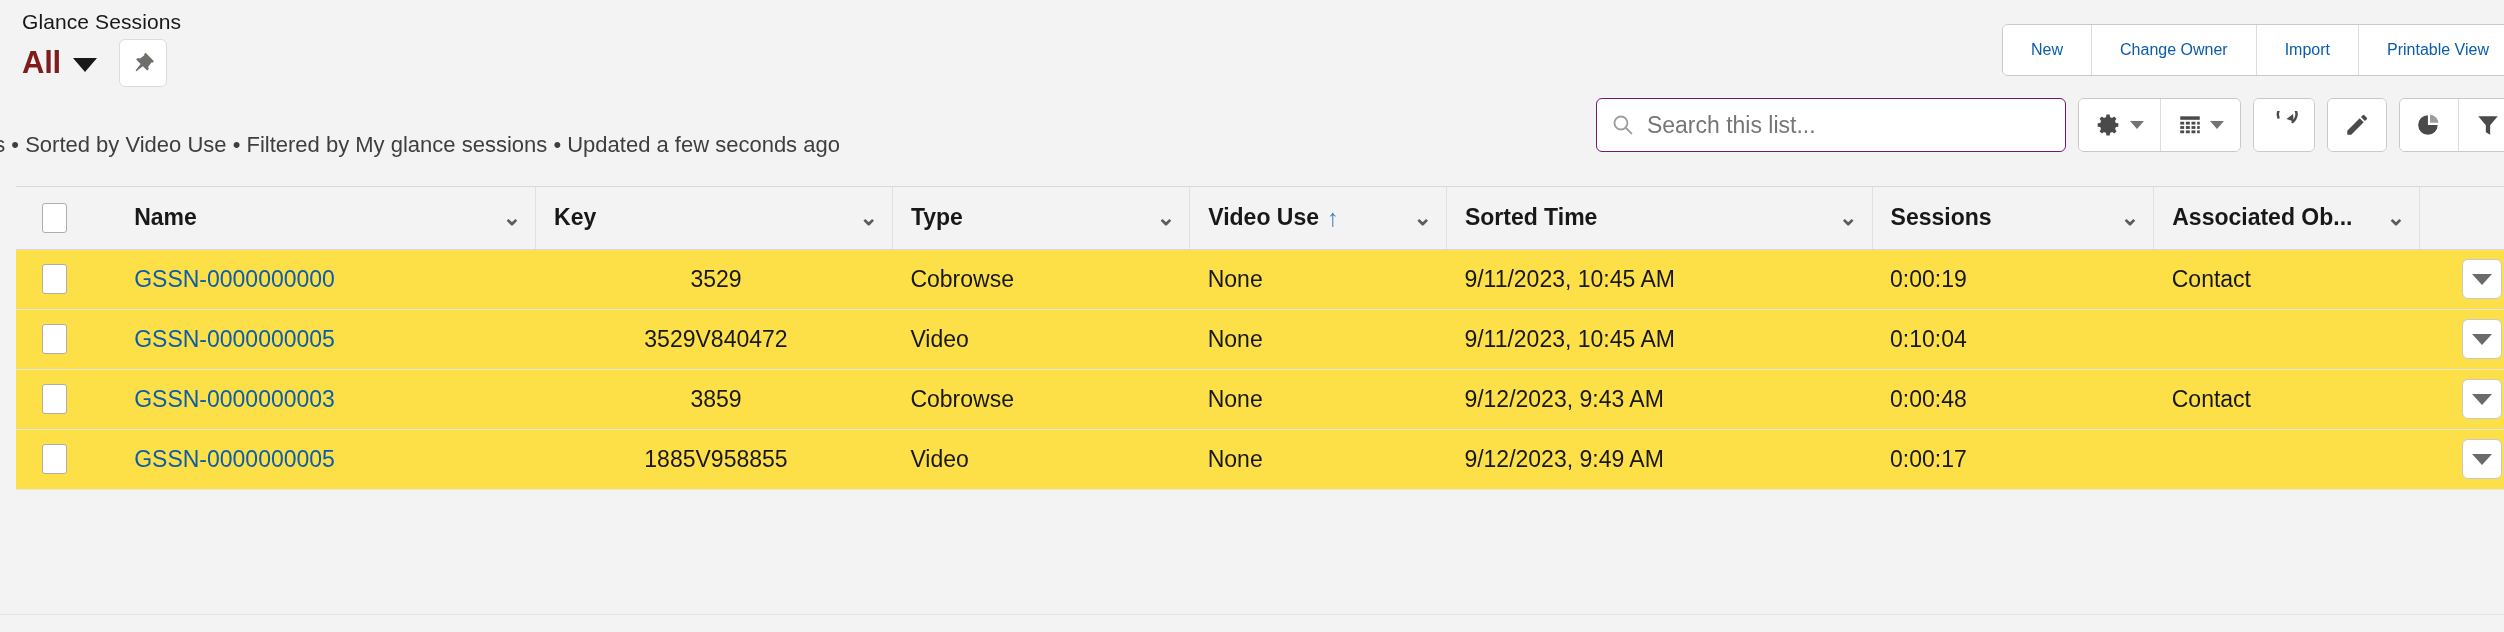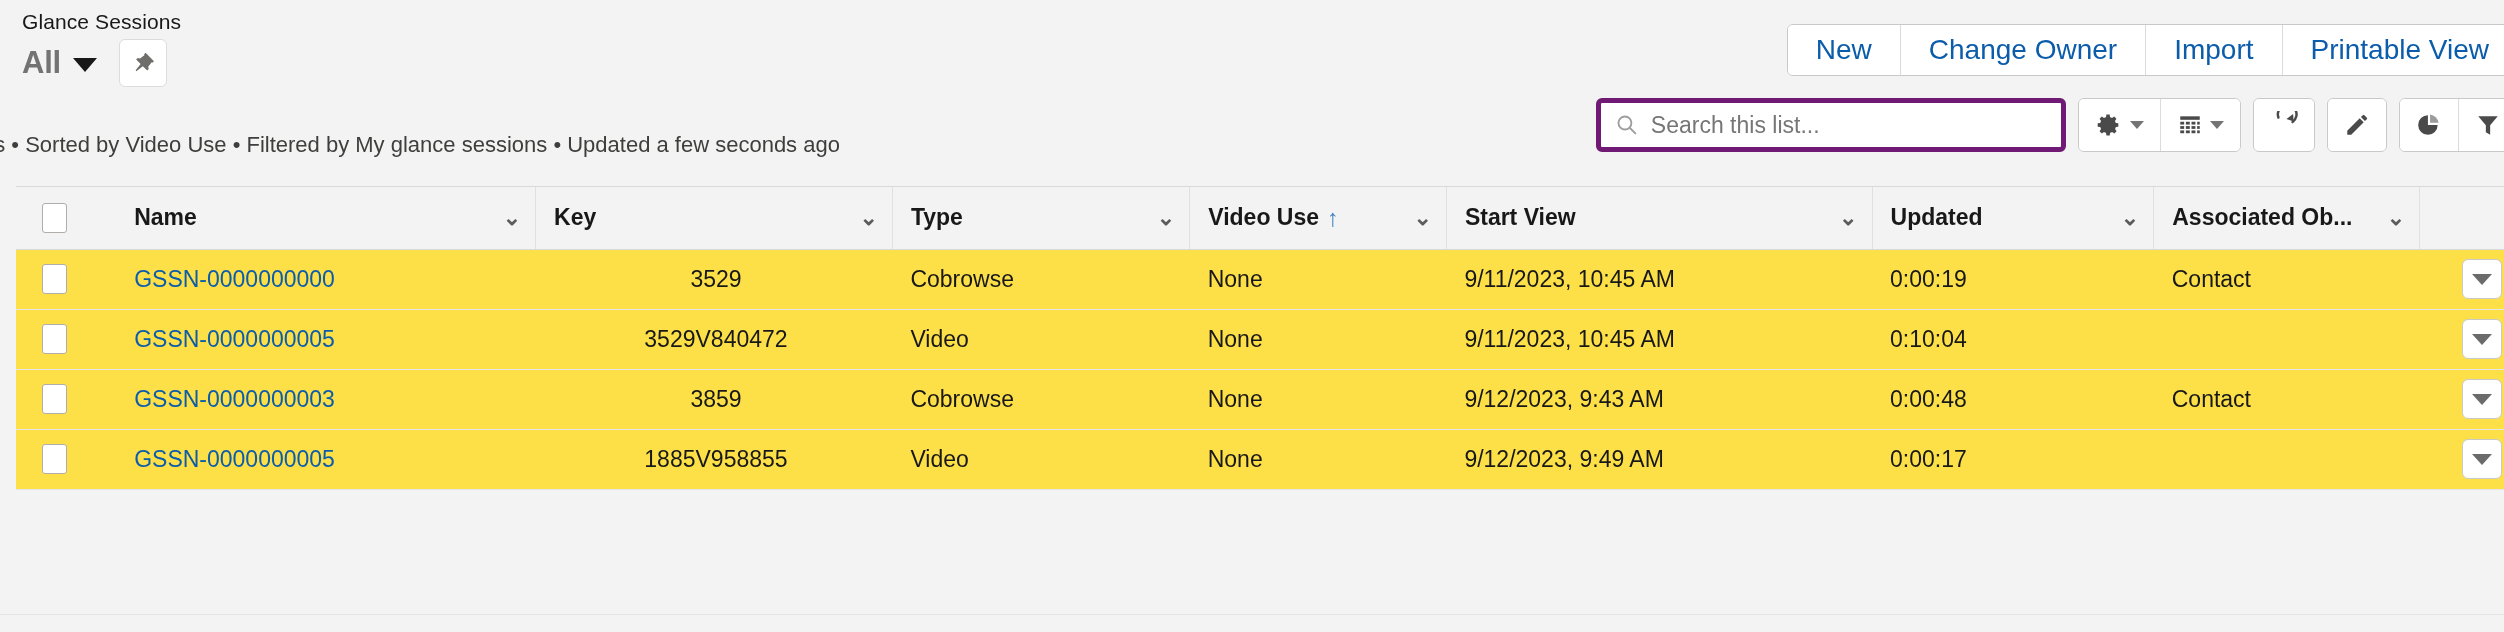--- a/index.html
+++ b/index.html
@@ -35,21 +35,21 @@
   }
   .view-row {
     display: flex;
     align-items: center;
     gap: 12px;
     margin-top: 3px;
   }
   .view-name {
     font-size: 31px;
     font-weight: 700;
-    color: #737373;
+    color: #7f1d1d;
     line-height: 38px;
     letter-spacing: -.2px;
   }
   .view-caret {
     width: 0; height: 0;
     border-left: 12px solid transparent;
     border-right: 12px solid transparent;
     border-top: 14px solid #181818;
     margin-top: 4px;
     cursor: pointer;
@@ -82,42 +82,42 @@
     display: flex;
     height: 52px;
     background: #fff;
     border: 1px solid #c9c9c9;
     border-radius: 6px;
     overflow: hidden;
   }
   .action-btn {
     display: flex; align-items: center; justify-content: center;
     padding: 0 28px;
-    font-size: 28px;
+    font-size: 16px;
     color: #0b5cab;
     background: #fff;
     border-right: 1px solid #dddbda;
     cursor: pointer;
     white-space: nowrap;
   }
   .action-btn:last-child { border-right: none; }
 
   
   .toolbar {
     position: absolute;
     right: -14px;
     top: 98px;
     display: flex;
     align-items: center;
     gap: 12px;
   }
   .search-box {
     width: 470px; height: 54px;
     background: #fff;
-    border: 5px solid #701a75;
+    border: 1px solid #701a75;
     border-radius: 6px;
     display: flex; align-items: center;
     padding: 0 14px;
     gap: 12px;
   }
   .search-input {
     border: none; outline: none;
     font-size: 23px;
     font-family: "Liberation Sans", sans-serif;
     color: #181818;
@@ -373,29 +373,29 @@
               <span class="th-label">
                 <span>Video Use</span>
                 <span class="sort-arrow">↑</span>
               </span>
               <span class="th-chevron">⌄</span>
             </div>
           </th>
           <th class="col-start">
             <div class="th-inner">
               <span class="th-label">
-                  <span>Start View</span>
+                  <span>Sorted Time</span>
                 </span>
               <span class="th-chevron">⌄</span>
             </div>
           </th>
           <th class="col-dur">
             <div class="th-inner">
               <span class="th-label">
-                  <span>Updated</span>
+                  <span>Sessions</span>
                 </span>
               <span class="th-chevron">⌄</span>
             </div>
           </th>
           <th class="col-assoc">
             <div class="th-inner">
               <span class="th-label">
                   <span>Associated Ob...</span>
                 </span>
               <span class="th-chevron">⌄</span>

